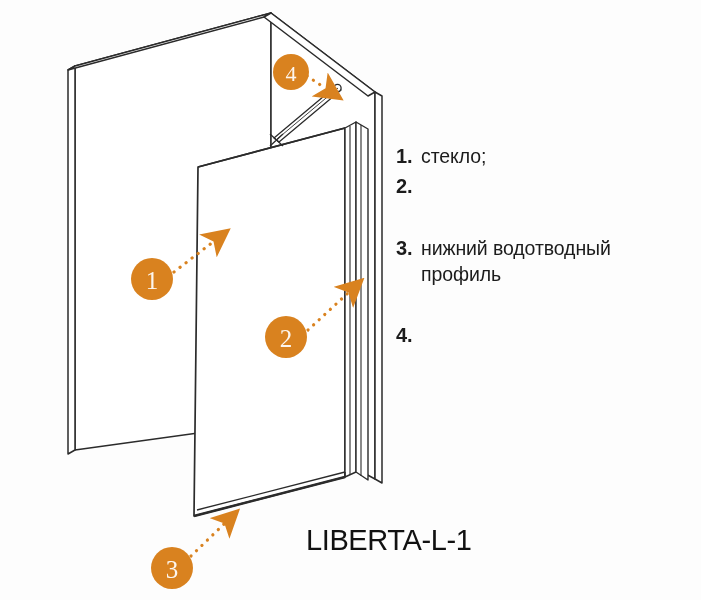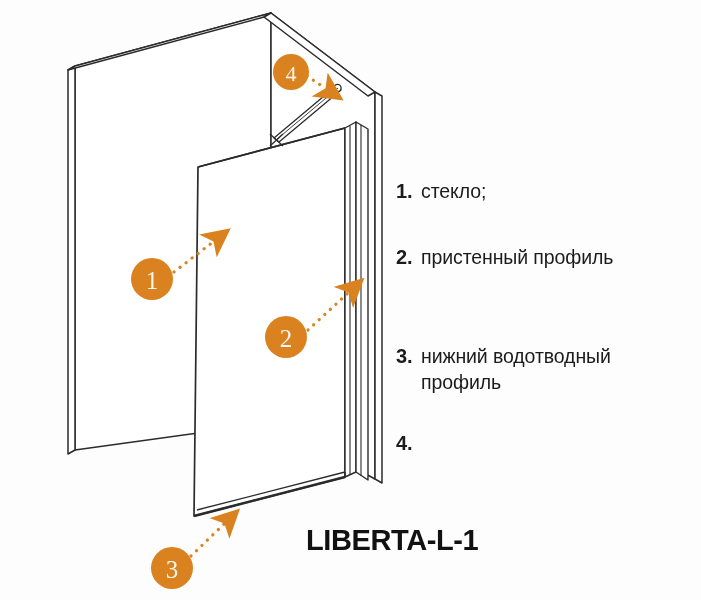--- a/index.html
+++ b/index.html
@@ -43,28 +43,27 @@
     color: #1c1c1c;
     min-width: 25px;
     flex: none;
     letter-spacing: -0.2px;
   }
   .legend-text {
     font-size: 19.5px;
     color: #1c1c1c;
     line-height: 1.33;
     letter-spacing: -0.1px;
-    margin-top: 35px;
   }
   .model-title {
     position: absolute;
     left: 306px;
     top: 524px;
     font-size: 29px;
-    font-weight: bold;
+    font-weight: normal;
     color: #111111;
     letter-spacing: -0.4px;
   }
   .marker-num {
     font-family: "Liberation Serif", serif;
     font-size: 25px;
     fill: #fdf6ee;
     font-weight: normal;
     text-anchor: middle;
     dominant-baseline: central;
@@ -162,21 +161,20 @@
     </g>
   </svg>
 
   <div class="legend">
     <div class="legend-row r1">
       <span class="legend-num">1.</span>
       <span class="legend-text">стекло;</span>
     </div>
     <div class="legend-row r2">
       <span class="legend-num">2.</span>
-      <span class="legend-text">пристенный профиль</span>
     </div>
     <div class="legend-row r3">
       <span class="legend-num">3.</span>
       <span class="legend-text">нижний водотводный профиль</span>
     </div>
     <div class="legend-row r4">
       <span class="legend-num">4.</span>
     </div>
   </div>
 

